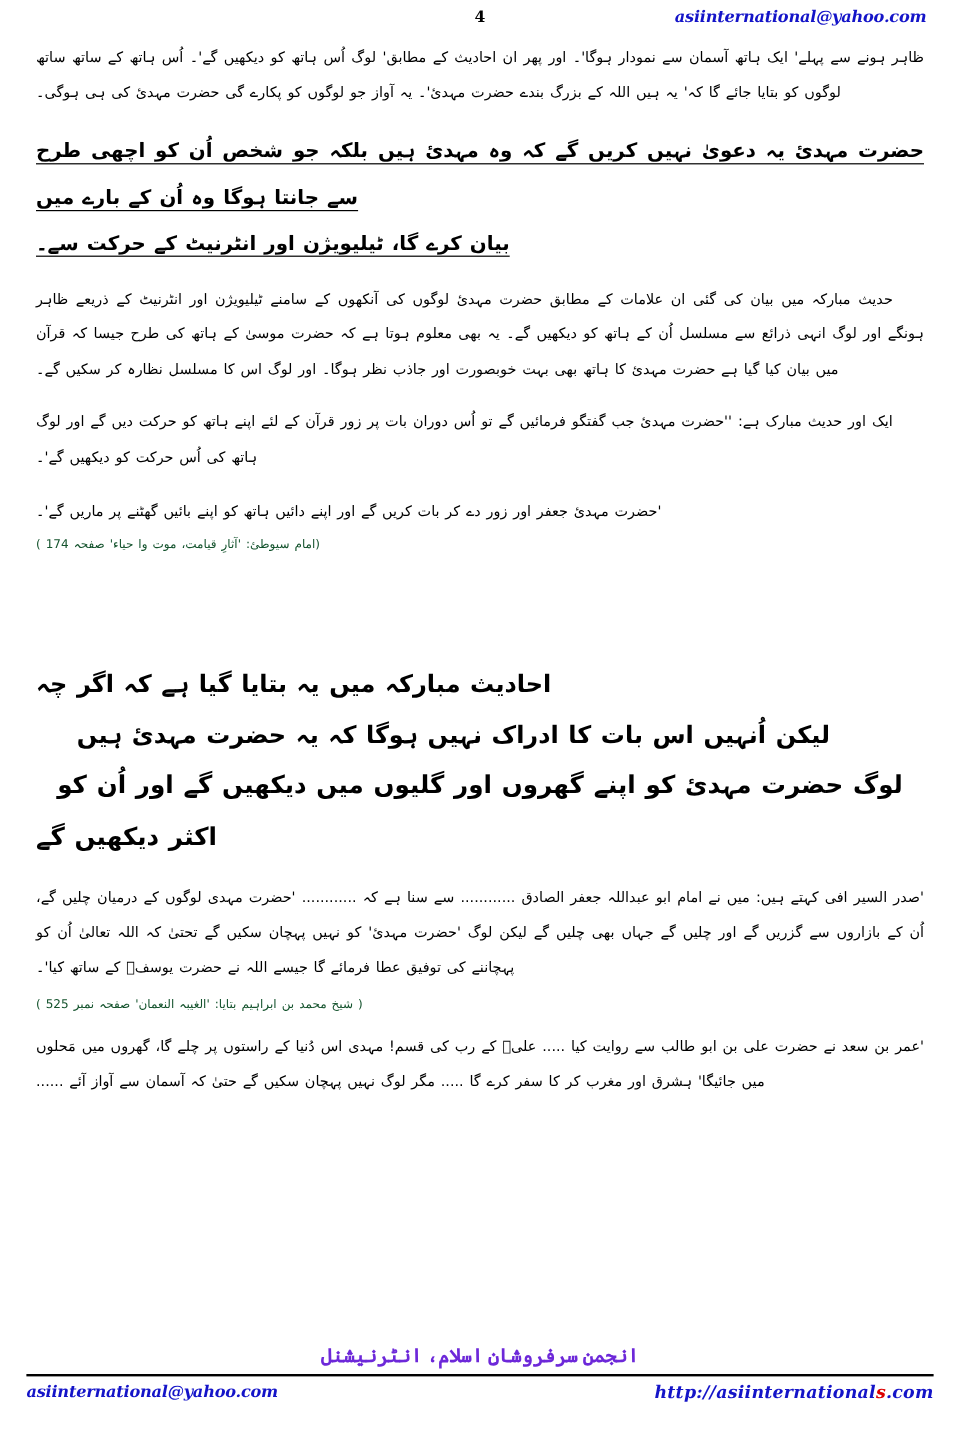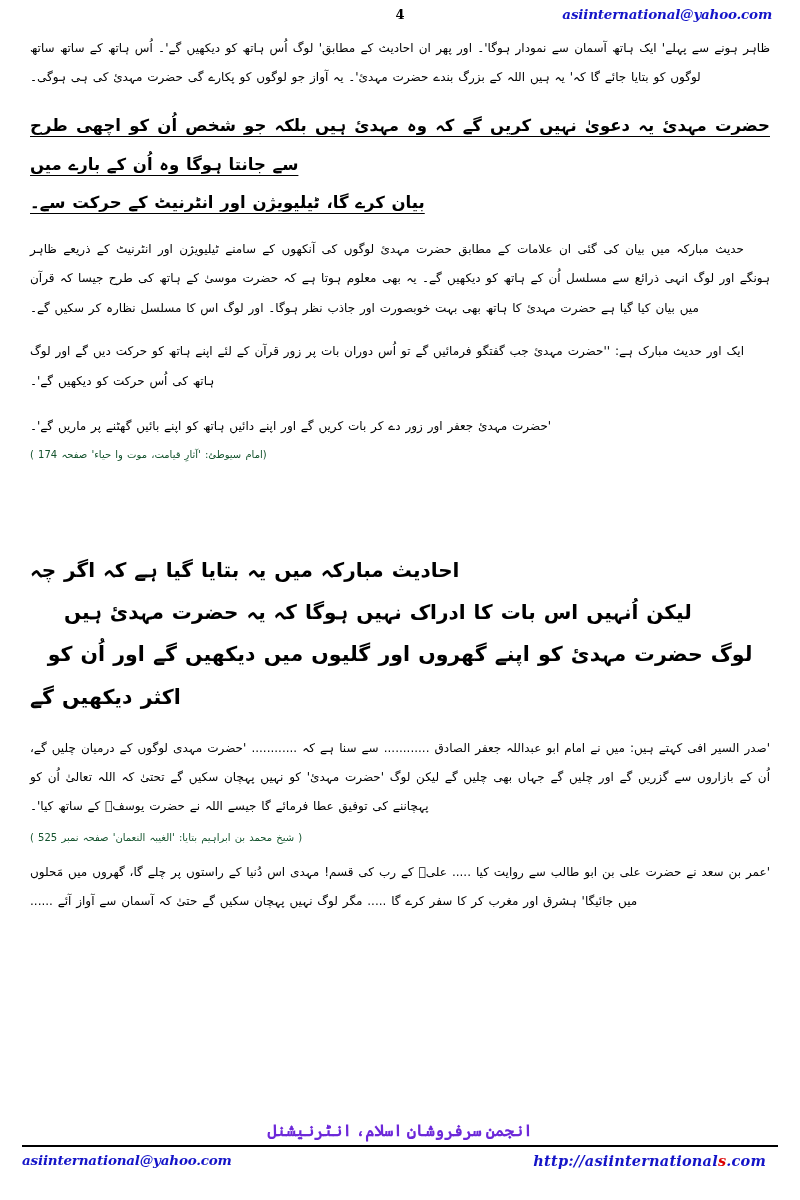--- a/index.html
+++ b/index.html
@@ -164,21 +164,21 @@
     font-family: "DejaVu Serif", "Liberation Serif", serif;
     font-style: italic;
     font-weight: bold;
     font-size: 13.5px;
     color: #1414c8;
     letter-spacing: -0.2px;
     white-space: nowrap;
   }
   .footer-site {
     position: absolute;
-    right: 12px;
+    right: 0;
     top: 0;
     font-family: "DejaVu Serif", "Liberation Serif", serif;
     font-style: italic;
     font-weight: bold;
     font-size: 14.5px;
     color: #1414c8;
     letter-spacing: 0.2px;
     white-space: nowrap;
   }
   .footer-site .hl { color: #dc0000; }

